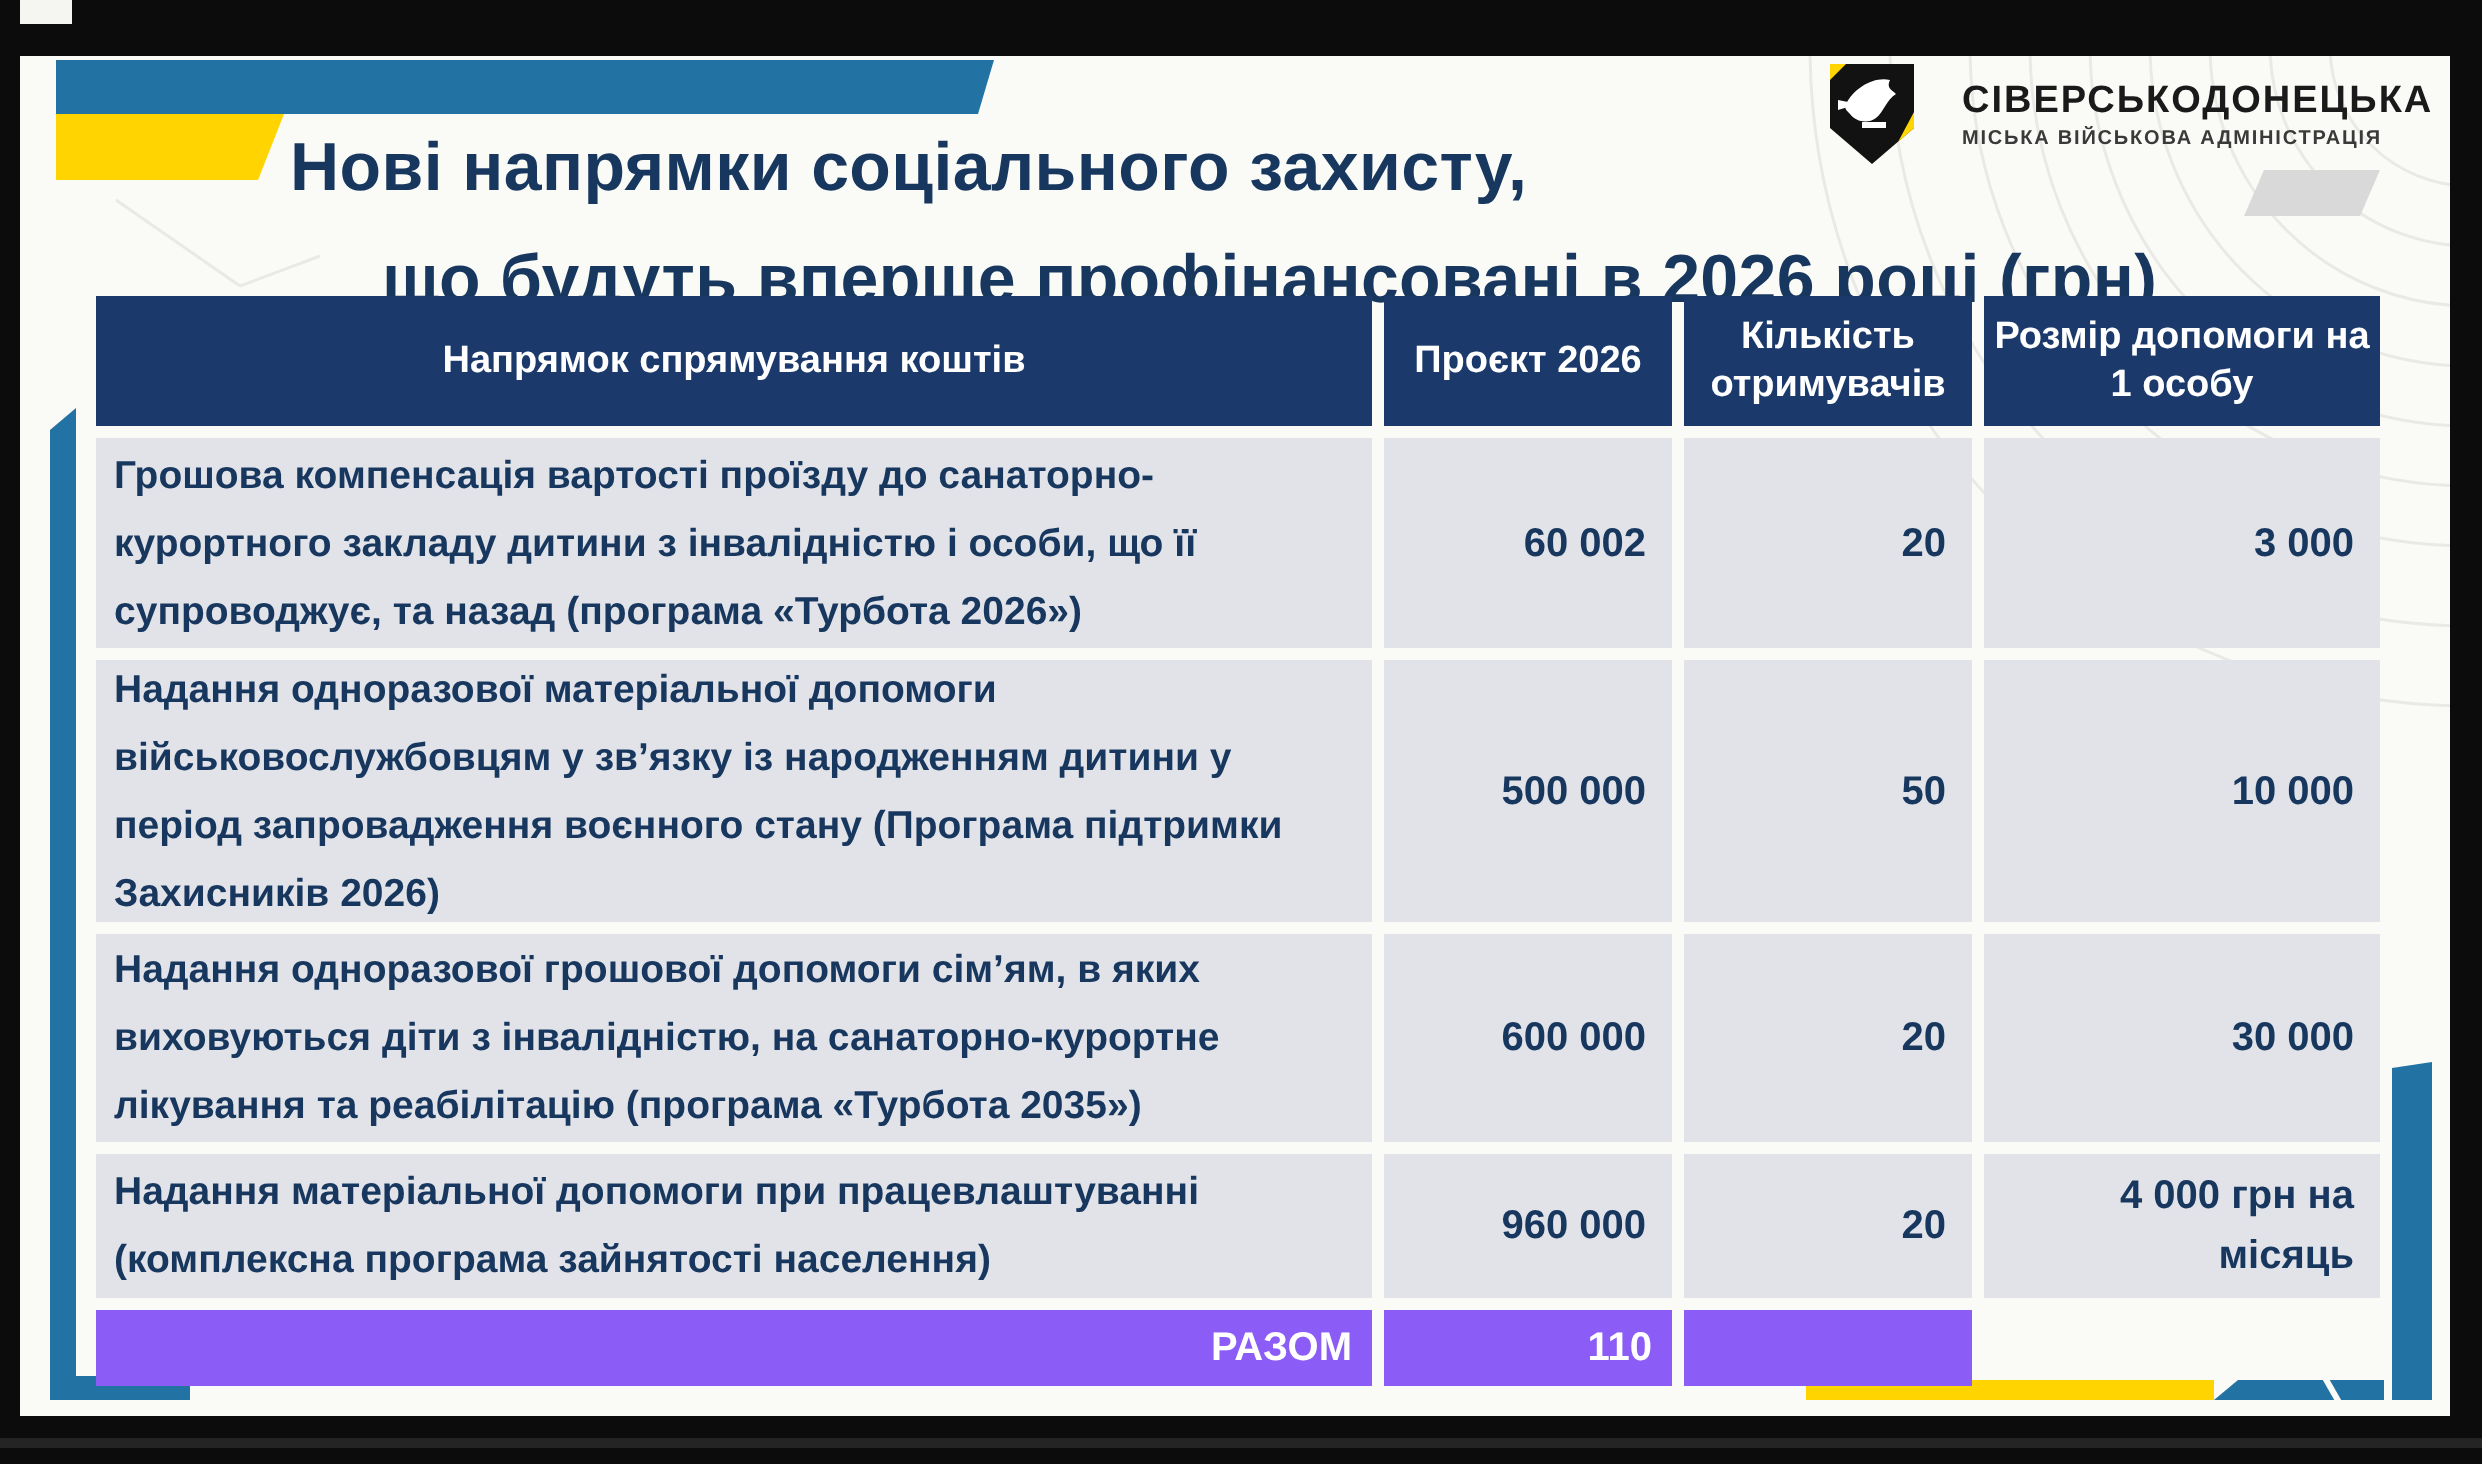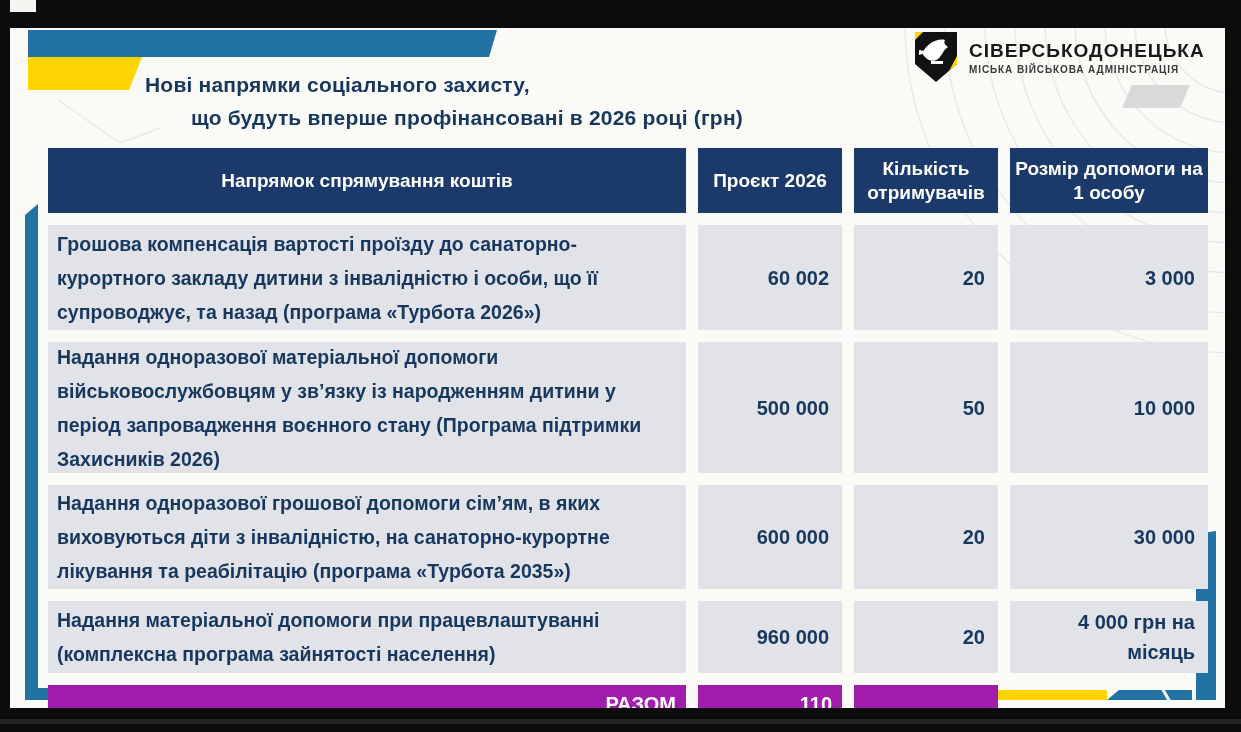--- a/index.html
+++ b/index.html
@@ -16,53 +16,53 @@
   }
   .slide{
     position:absolute;left:10px;top:28px;width:1215px;height:680px;
     background:#fafaf7;overflow:hidden;
   }
   .deco{position:absolute;left:0;top:0;width:1215px;height:680px;pointer-events:none;}
   .content{position:absolute;left:0;top:0;width:1215px;height:680px;}
 
   
   .title{position:absolute;left:135px;top:40px;color:#17375e;font-weight:bold;
-         font-size:21px;line-height:33px;letter-spacing:.2px;}
-  .title .t2{padding-left:46px;}
+         font-size:34px;line-height:33px;letter-spacing:.2px;}
+  .title .t2{padding-left:46px;margin-top:23px;}
 
   
-  .logo{position:absolute;left:903px;top:2px;display:flex;align-items:center;gap:10px;}
+  .logo{position:absolute;left:903px;top:2px;display:flex;align-items:center;gap:22px;}
   .logo-text .logo-name{font-size:19px;font-weight:bold;color:#1a1a1a;letter-spacing:1px;}
   .logo-text .logo-sub{font-size:10px;font-weight:bold;color:#3a3a3a;letter-spacing:.9px;margin-top:2px;}
 
   
   .table{
     position:absolute;left:38px;top:120px;
     display:grid;
     grid-template-columns:638px 144px 144px 198px;
     grid-template-rows:65px 105px 131px 104px 72px 38px;
-    column-gap:6px;row-gap:6px;gap:12px;
+    column-gap:6px;row-gap:6px;
   }
   .th{
     background:#1b3a6b;color:#fff;font-weight:bold;font-size:19px;line-height:24px;
     display:flex;align-items:center;justify-content:center;text-align:center;
   }
   .td{
     background:#e2e3e9;color:#17375e;font-weight:bold;
   }
   .td-dir{
     font-size:19.5px;line-height:34px;display:flex;align-items:center;
     padding:0 2px 0 9px;
   }
   .td-num{
     font-size:20px;display:flex;align-items:center;justify-content:flex-end;
     text-align:right;padding:0 13px;line-height:30px;
   }
   .total{
-    background:#a21caf;color:#fff;font-weight:bold;font-size:20px;
+    background:#8b5cf6;color:#fff;font-weight:bold;font-size:20px;
     display:flex;align-items:center;justify-content:flex-end;
     text-align:right;padding:12px 10px;
   }
 </style>
 </head>
 <body>
 
 <div class="prev-slide-edge"></div>
 <div class="bottom-separator"></div>
 

